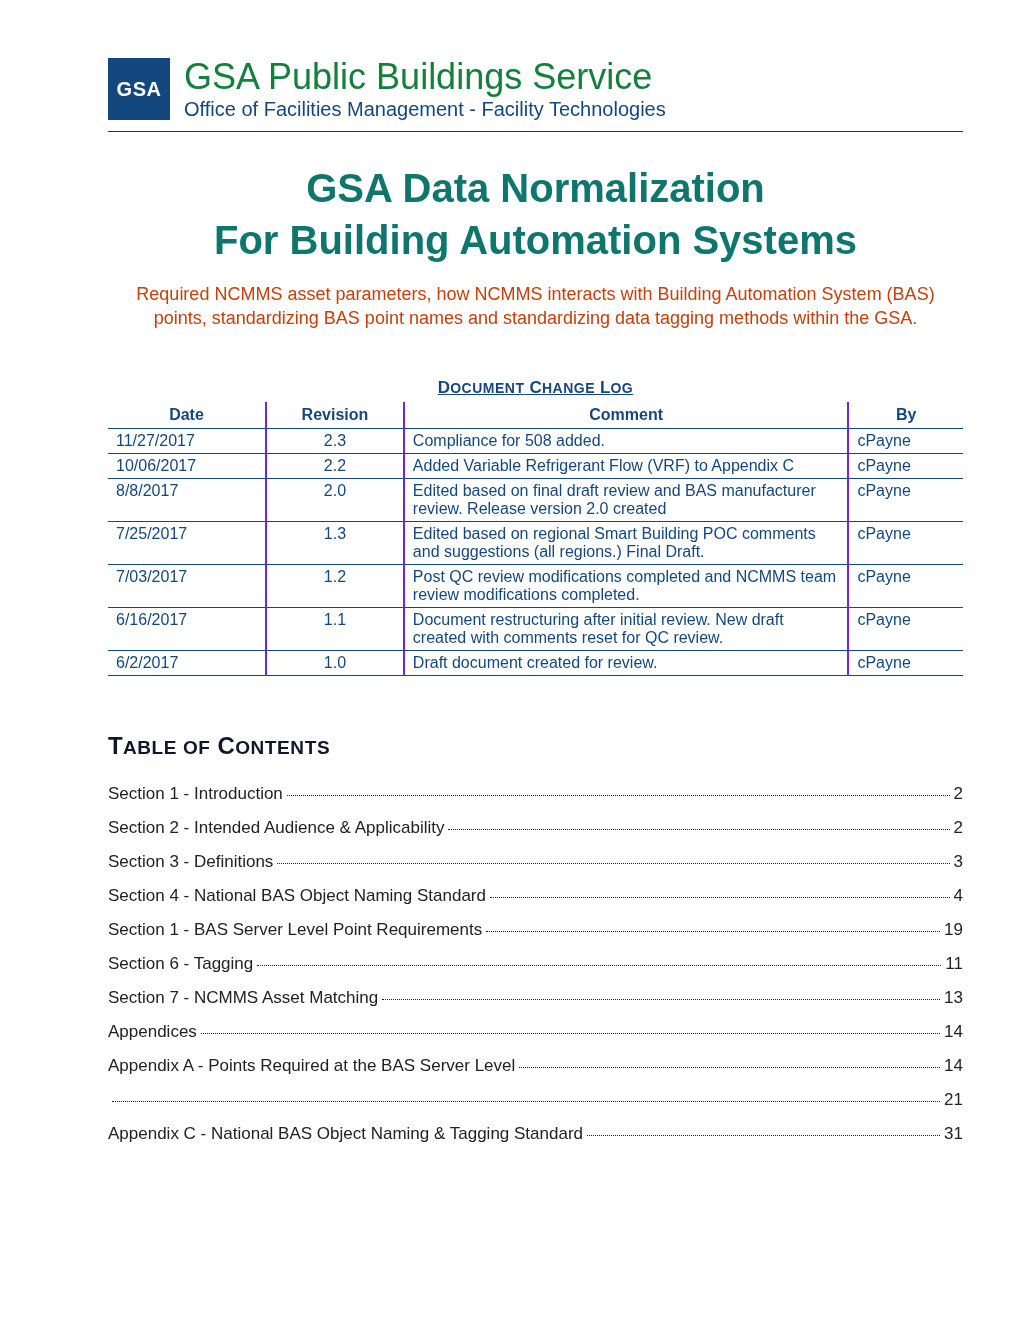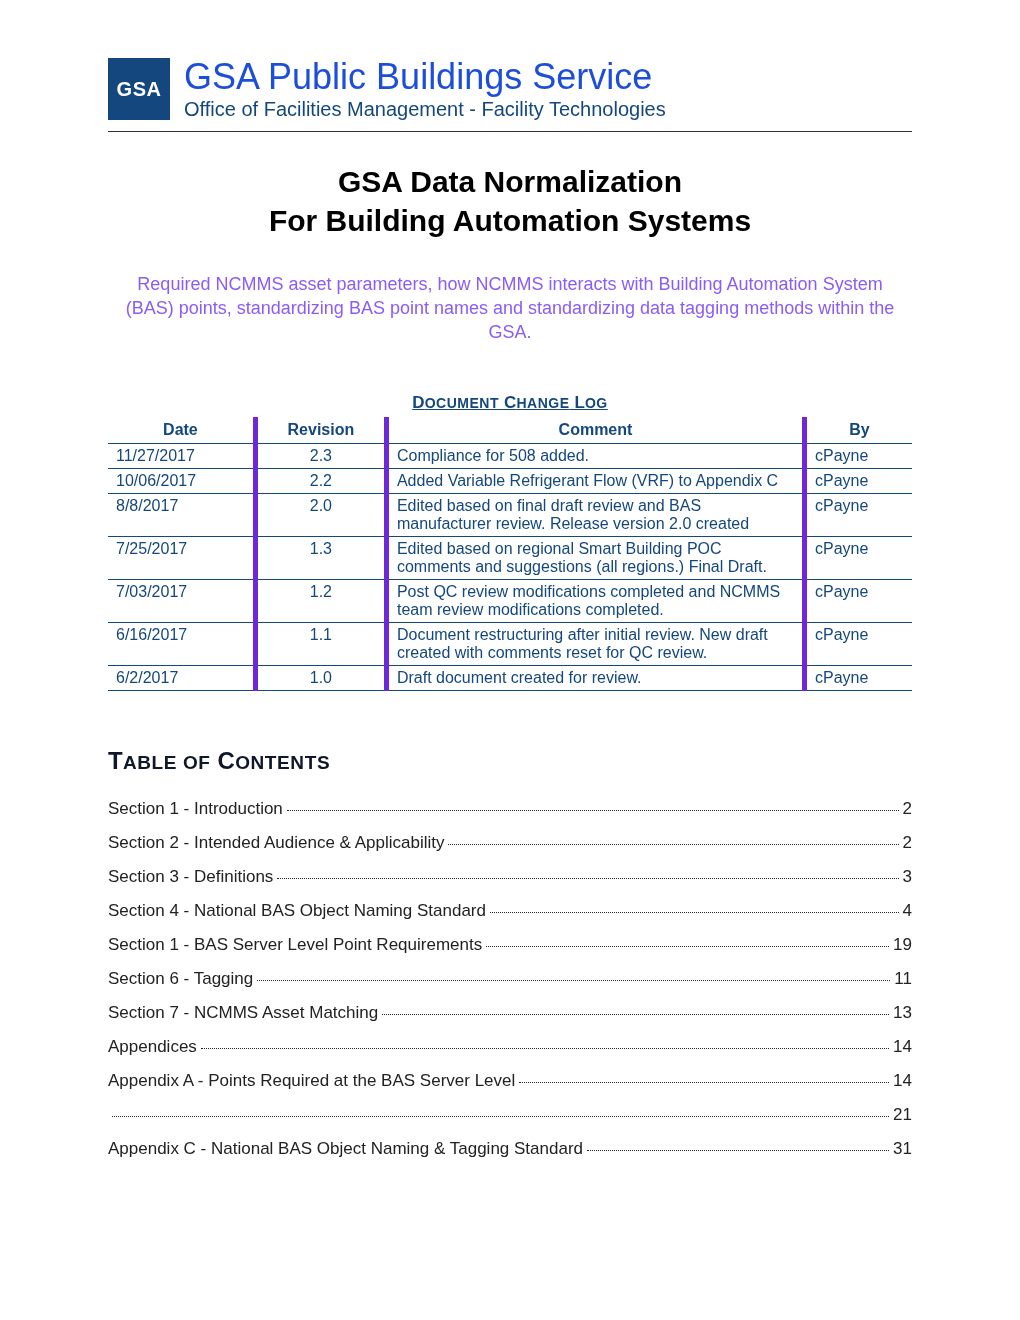--- a/index.html
+++ b/index.html
@@ -6,21 +6,21 @@
     margin: 0;
     padding: 0;
     background: #fff;
     font-family: Arial, Helvetica, sans-serif;
     color: #222;
   }
   .page {
     width: 1020px;
     height: 1320px;
     box-sizing: border-box;
-    padding: 58px 108px 60px 108px;
+    padding: 58px 57px 60px 108px;
     position: relative;
   }
   .header-row {
     display: flex;
     align-items: flex-start;
     gap: 14px;
   }
   .gsa-logo {
     width: 62px;
     height: 62px;
@@ -32,45 +32,45 @@
     font-weight: bold;
     font-size: 20px;
     letter-spacing: 0.5px;
   }
   .header-text {
     display: flex;
     flex-direction: column;
   }
   .header-title {
     font-size: 36px;
-    color: #1d4ed8;
+    color: #15803d;
     font-weight: 400;
     line-height: 1.05;
   }
   .header-sub {
     font-size: 20px;
     color: #14477d;
     margin-top: 2px;
   }
   .divider {
     border: none;
     border-top: 1px solid #333;
     margin: 10px 0 30px 0;
   }
   .main-title {
     text-align: center;
-    color: #000000;
-    font-size: 30px;
+    color: #0f766e;
+    font-size: 40px;
     font-weight: bold;
     line-height: 1.3;
-    margin-bottom: 32px;
+    margin-bottom: 16px;
   }
   .summary {
     text-align: center;
-    color: #8b5cf6;
+    color: #c2410c;
     font-size: 18px;
     line-height: 1.35;
     padding: 0 10px;
     margin-bottom: 48px;
   }
   .changelog-title {
     text-align: center;
     color: #14477d;
     font-size: 17px;
     font-weight: bold;
@@ -97,21 +97,21 @@
     border-bottom: 1px solid #14477d;
     padding: 3px 8px;
     vertical-align: top;
   }
   table.changelog td.date-cell { white-space: nowrap; }
   table.changelog td.rev-cell { text-align: center; white-space: nowrap; }
   table.changelog td.comment-cell { text-align: left; }
   table.changelog td.by-cell { text-align: left; }
   
   table.changelog th, table.changelog td {
-    border-right: 5px solid #6d28d9;
+    border-right: 2px solid #6d28d9;
   }
   table.changelog th:last-child, table.changelog td:last-child {
     border-right: none;
   }
   table.changelog th:first-child, table.changelog td:first-child {
     border-left: none;
   }
   .toc-heading {
     color: #0f172a;
     font-size: 24px;

